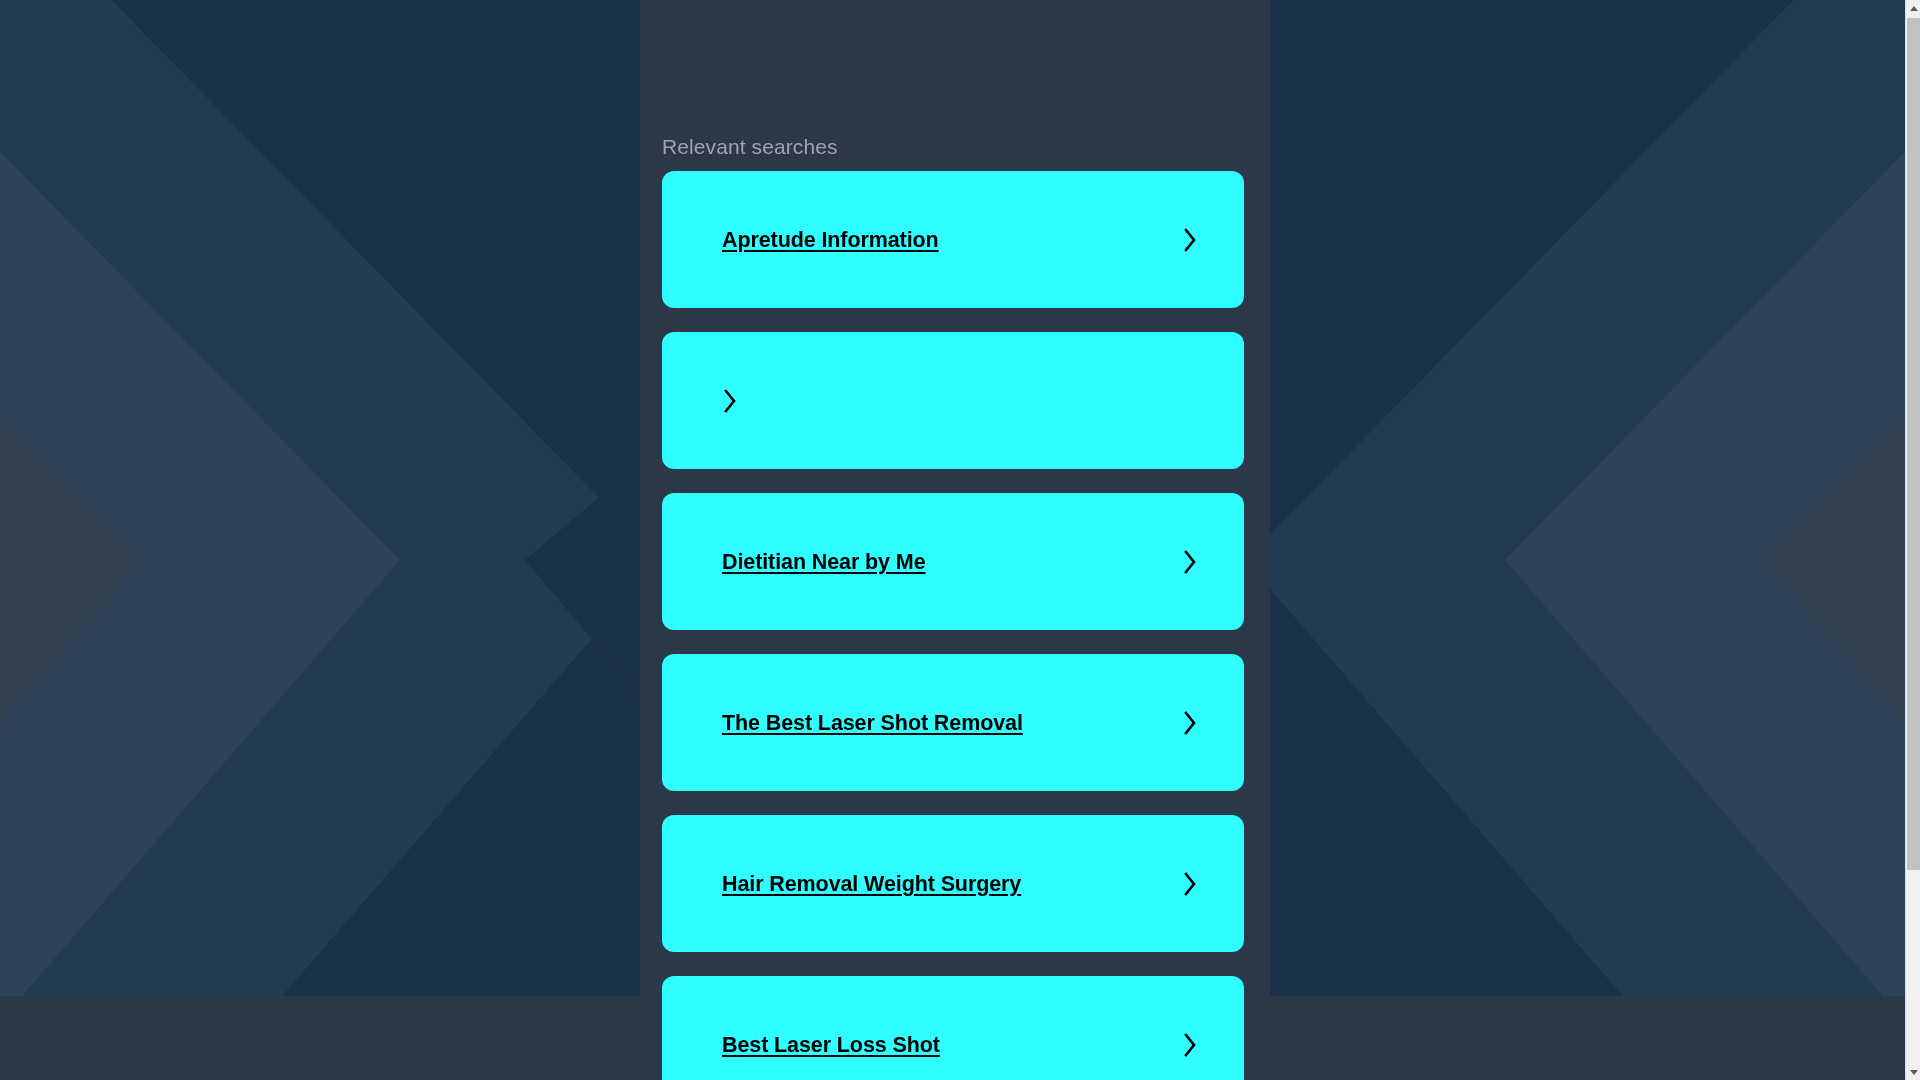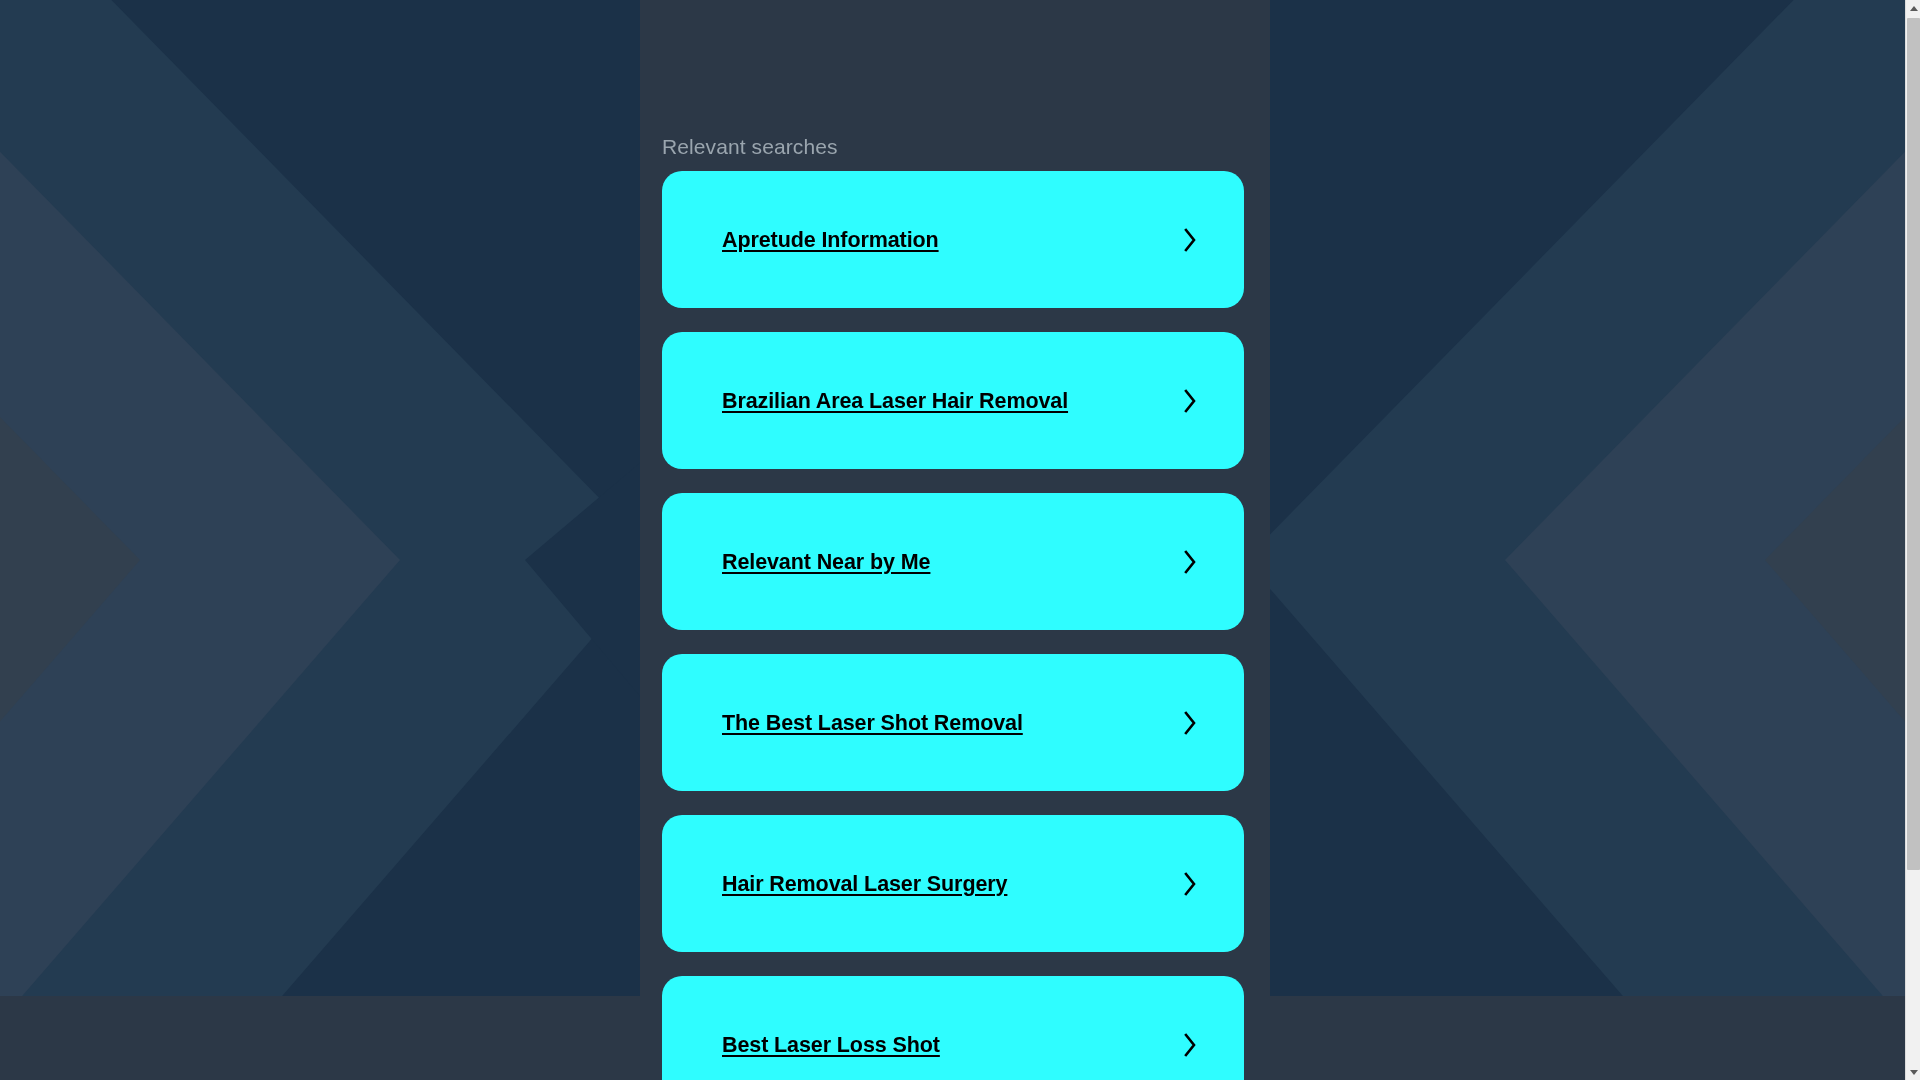--- a/index.html
+++ b/index.html
@@ -61,21 +61,21 @@
     top:160px;
     left:0;
     width:582px;
   }
 
   .search-card {
     position:relative;
     width:582px;
     height:137px;
     background:#2ffdff;
-    border-radius:20px;
+    border-radius:12px;
     margin-bottom:24px;
     display:flex;
     align-items:center;
     justify-content:space-between;
     padding:0 46px 0 60px;
     cursor:pointer;
   }
 
   .card-label {
     font-size:21.5px;
@@ -178,48 +178,47 @@
     <div class="search-card">
       <span class="card-label">Apretude Information</span>
       <span class="chevron-icon">
         <svg viewBox="0 0 16 26" aria-hidden="true">
             <path d="M4 3 L12 13 L4 23" fill="none" stroke="#000" stroke-width="2.6" stroke-linecap="square" stroke-linejoin="miter"></path>
           </svg>
       </span>
     </div>
 
     <div class="search-card">
-      <span class="card-label">Brazilian Area Laser Hair Removal</span>
-      <span class="chevron-icon">
-        <svg viewBox="0 0 16 26" aria-hidden="true">
-            <path d="M4 3 L12 13 L4 23" fill="none" stroke="#000" stroke-width="2.6" stroke-linecap="square" stroke-linejoin="miter"></path>
-          </svg>
-      </span>
-    </div>
-
-    <div class="search-card">
-      <span class="card-label">Relevant Near by Me</span>
+      <span class="chevron-icon">
+        <svg viewBox="0 0 16 26" aria-hidden="true">
+            <path d="M4 3 L12 13 L4 23" fill="none" stroke="#000" stroke-width="2.6" stroke-linecap="square" stroke-linejoin="miter"></path>
+          </svg>
+      </span>
+    </div>
+
+    <div class="search-card">
+      <span class="card-label">Dietitian Near by Me</span>
       <span class="chevron-icon">
         <svg viewBox="0 0 16 26" aria-hidden="true">
             <path d="M4 3 L12 13 L4 23" fill="none" stroke="#000" stroke-width="2.6" stroke-linecap="square" stroke-linejoin="miter"></path>
           </svg>
       </span>
     </div>
 
     <div class="search-card">
       <span class="card-label">The Best Laser Shot Removal</span>
       <span class="chevron-icon">
         <svg viewBox="0 0 16 26" aria-hidden="true">
             <path d="M4 3 L12 13 L4 23" fill="none" stroke="#000" stroke-width="2.6" stroke-linecap="square" stroke-linejoin="miter"></path>
           </svg>
       </span>
     </div>
 
     <div class="search-card">
-      <span class="card-label">Hair Removal Laser Surgery</span>
+      <span class="card-label">Hair Removal Weight Surgery</span>
       <span class="chevron-icon">
         <svg viewBox="0 0 16 26" aria-hidden="true">
             <path d="M4 3 L12 13 L4 23" fill="none" stroke="#000" stroke-width="2.6" stroke-linecap="square" stroke-linejoin="miter"></path>
           </svg>
       </span>
     </div>
 
     <div class="search-card">
       <span class="card-label">Best Laser Loss Shot</span>
       <span class="chevron-icon">

